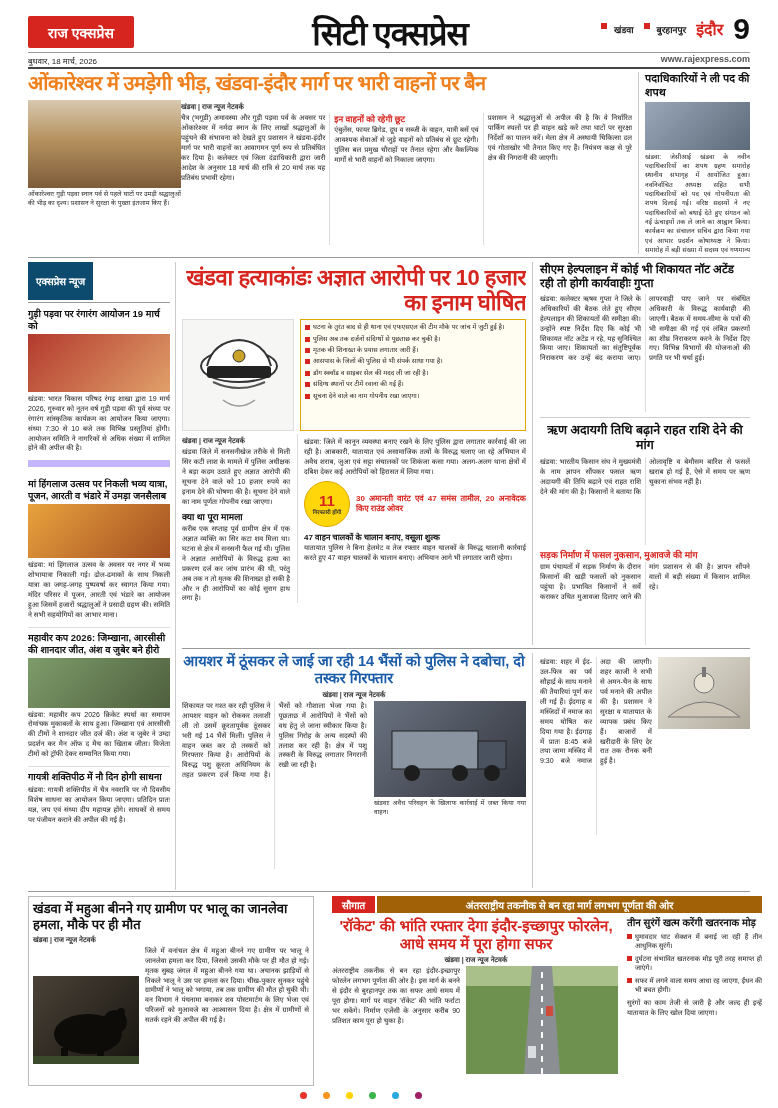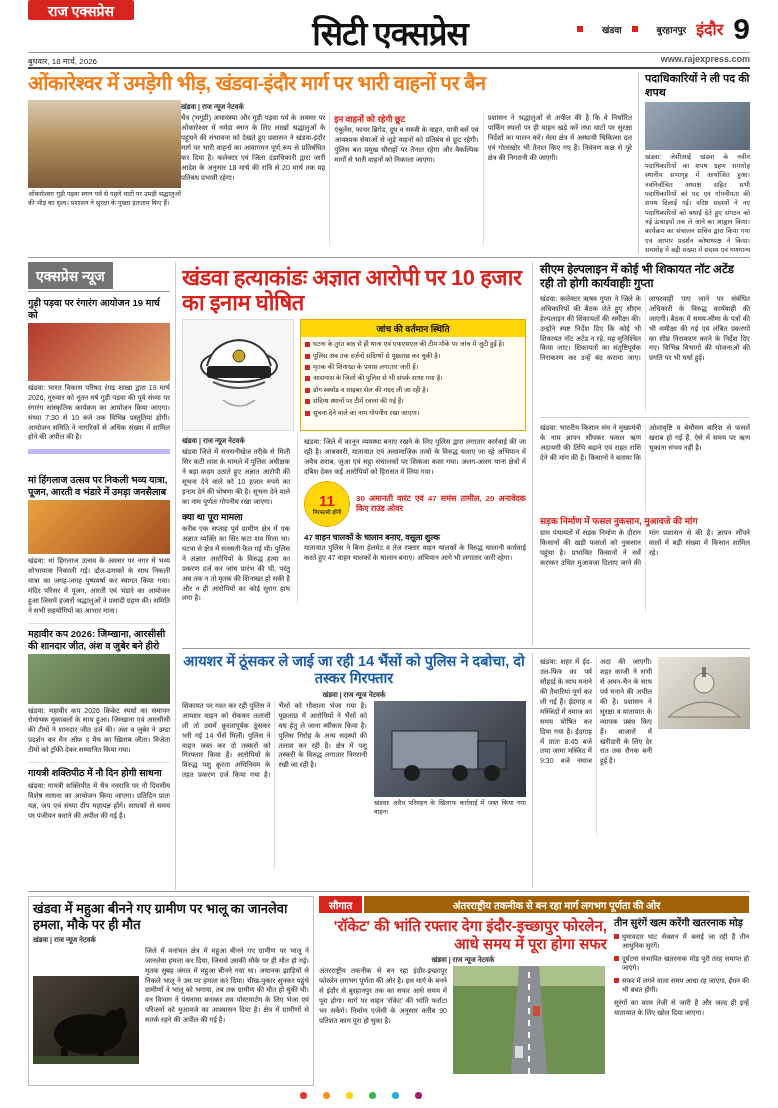--- a/index.html
+++ b/index.html
@@ -12,21 +12,21 @@
   .vline{border-left:1px solid #c9c9c9}
 
   
   .body-text{font-size:7px;line-height:1.42;text-align:justify;color:#222}
   .byline{font-size:7px;font-weight:bold;color:#333;margin:2px 0}
   .caption{font-size:6.5px;line-height:1.35;color:#333;text-align:justify;margin-top:2px}
 
   
   .brand-box{background:#d6251f;color:#fff;font-weight:bold;font-size:14px;display:flex;align-items:center;justify-content:center;border-radius:2px}
   .masthead-title{font-size:33px;font-weight:bold;color:#111;text-align:center;letter-spacing:-1px;font-family:"Liberation Serif","DejaVu Serif",serif}
-  .ed-item{font-size:9px;font-weight:bold;color:#222;display:flex;align-items:center;gap:19px}
+  .ed-item{font-size:9px;font-weight:bold;color:#222;display:flex;align-items:flex-start;gap:7px}
   .ed-sq{width:6px;height:6px;background:#d6251f;display:inline-block}
   .city-name{font-size:16px;font-weight:bold;color:#d6251f}
   .page-num{font-size:30px;font-weight:bold;color:#111;line-height:1}
   .date-row{font-size:8px;color:#222}
   .website{font-size:9px;font-weight:bold;color:#555}
 
   
   .lead-headline{font-size:20px;font-weight:bold;color:#ef7f1a;line-height:1.15;letter-spacing:-0.5px}
   .red-subhead{font-size:8.5px;font-weight:bold;color:#d6251f;margin:3px 0 1px}
   .cols-3{column-count:3;column-gap:9px;column-rule:1px solid #ddd}
@@ -37,59 +37,59 @@
   .ph-oath{background:linear-gradient(135deg,#9aa7b8,#5d6a7a)}
   .ph-event{background:linear-gradient(135deg,#b33a2e,#e0a06a)}
   .ph-yatra{background:linear-gradient(135deg,#e8a23d,#a34e22)}
   .ph-sport{background:linear-gradient(135deg,#7e9b6a,#4e5f3e)}
   .ph-truck{background:linear-gradient(135deg,#6b7280,#30343c)}
   .ph-eid{background:linear-gradient(135deg,#e8e4da,#b0aa9c)}
   .ph-bear{background:linear-gradient(135deg,#4a4238,#17140f)}
   .ph-sketch{background:#f6f6f4;border:1px solid #ddd}
 
   
-  .section-tag{background:#737373;color:#fff;font-size:14px;font-weight:bold;display:inline-flex;align-items:center;justify-content:center;padding:4px 8px}
+  .section-tag{background:#0c4a6e;color:#fff;font-size:10px;font-weight:bold;display:inline-flex;align-items:center;justify-content:center;padding:12px 8px}
   .mini-head{font-size:9.5px;font-weight:bold;line-height:1.25;color:#111;margin-bottom:2px}
   .kicker-bar{background:#1a1a1a;color:#fff;font-size:11px;font-weight:bold;display:flex;align-items:center;justify-content:center}
-  .murder-headline{font-size:22px;font-weight:bold;color:#d6251f;text-align:left;line-height:1.12;letter-spacing:-0.5px}
+  .murder-headline{font-size:22px;font-weight:bold;color:#d6251f;text-align:right;line-height:1.12;letter-spacing:-0.5px}
   .status-box{border:1px solid #e0a800;background:#fffdf2}
   .status-title{background:#ffd60a;color:#111;font-size:9px;font-weight:bold;text-align:center;padding:2px}
   .status-list{list-style:none;padding:3px 4px}
   .status-list li{font-size:6.6px;line-height:1.35;margin-bottom:2.5px;padding-left:8px;position:relative;text-align:justify}
   .status-list li::before{content:"";position:absolute;left:0;top:2px;width:5px;height:5px;background:#d6251f}
   .sub-bold{font-size:9px;font-weight:bold;color:#111;margin:3px 0 1px}
 
   .police-headline{background:#ffd60a;color:#1a5ca8;font-size:11px;font-weight:bold;line-height:1.28;padding:3px 5px;text-align:center}
   .stat-circle{width:46px;height:46px;border-radius:50%;background:#ffd60a;display:flex;flex-direction:column;align-items:center;justify-content:center;flex:0 0 auto;border:1px solid #e0a800}
   .stat-num{font-size:15px;font-weight:bold;color:#d6251f;line-height:1}
   .stat-lbl{font-size:5.5px;font-weight:bold;color:#333;text-align:center}
   .stat-text{font-size:8px;font-weight:bold;color:#d6251f;line-height:1.3;text-align:justify}
 
   .rt-head{font-size:11.5px;font-weight:bold;line-height:1.25;color:#111;margin-bottom:3px}
   .loan-head{font-size:12.5px;font-weight:bold;line-height:1.25;color:#111;text-align:center;margin-bottom:3px}
   .buffalo-head{font-size:14.5px;font-weight:bold;color:#1a5ca8;line-height:1.2;text-align:center}
   .eid-head{font-size:12.5px;font-weight:bold;color:#111;line-height:1.25;text-align:center}
   .bear-head{font-size:13px;font-weight:bold;color:#111;line-height:1.22}
   .fl-tag{background:#d6251f;color:#fff;font-size:10px;font-weight:bold;display:flex;align-items:center;justify-content:center;padding:0 10px}
   .fl-kicker{background:#a16207;color:#fff;font-size:10px;font-weight:bold;display:flex;align-items:center;justify-content:center;flex:1}
-  .fl-head{font-size:15px;font-weight:bold;color:#d6251f;line-height:1.2;text-align:right}
+  .fl-head{font-size:15px;font-weight:bold;color:#d6251f;line-height:1.2;text-align:center}
   .fl-sub{font-size:10px;font-weight:bold;line-height:1.25;margin-bottom:2px}
   .fl-points{list-style:none;margin-top:2px}
   .fl-points li{font-size:6.8px;line-height:1.4;margin-bottom:3px;padding-left:8px;position:relative;text-align:justify}
   .fl-points li::before{content:"";position:absolute;left:0;top:2px;width:5px;height:5px;background:#d6251f}
 
   .dots{display:flex;gap:16px;align-items:center}
   .dot{width:7px;height:7px;border-radius:50%}
 </style>
 </head>
 <body>
 
 <div class="page">
 
-  <div class="abs brand-box" style="left:28px;top:0;width:106px;height:20px">
+  <div class="abs brand-box" style="left:28px;top:16px;width:106px;height:32px">
     <span>राज एक्सप्रेस</span>
   </div>
   <div class="abs masthead-title" style="left:220px;top:10px;width:340px">सिटी एक्सप्रेस</div>
   <div class="abs" style="left:540px;top:14px;width:210px;display:flex;align-items:center;justify-content:flex-end;gap:10px">
     <span class="ed-item">
         <span class="ed-sq"></span>
         <span>खंडवा</span>
       </span>
     <span class="ed-item">
         <span class="ed-sq"></span>
@@ -134,21 +134,21 @@
     <div style="border-bottom:1px solid #999;padding-bottom:2px;margin-bottom:5px">
       <span class="section-tag">एक्सप्रेस न्यूज</span>
     </div>
 
     <div style="margin-bottom:7px">
       <div class="mini-head">गुड़ी पड़वा पर रंगारंग आयोजन 19 मार्च को</div>
       <div class="ph ph-event" style="height:58px;margin:2px 0"></div>
       <p class="body-text">खंडवा: भारत विकास परिषद रंगढ़ शाखा द्वारा 19 मार्च 2026, गुरुवार को नूतन वर्ष गुड़ी पड़वा की पूर्व संध्या पर रंगारंग सांस्कृतिक कार्यक्रम का आयोजन किया जाएगा। संध्या 7:30 से 10 बजे तक विभिन्न प्रस्तुतियां होंगी। आयोजन समिति ने नागरिकों से अधिक संख्या में शामिल होने की अपील की है।</p>
     </div>
 
-    <div style="margin-bottom:7px;border-top:5px solid #c4b5fd;padding-top:20px">
+    <div style="margin-bottom:7px;border-top:7px solid #c4b5fd;padding-top:11px">
       <div class="mini-head">मां हिंगलाज उत्सव पर निकली भव्य यात्रा, पूजन, आरती व भंडारे में उमड़ा जनसैलाब</div>
       <div class="ph ph-yatra" style="height:54px;margin:2px 0"></div>
       <p class="body-text">खंडवा: मां हिंगलाज उत्सव के अवसर पर नगर में भव्य शोभायात्रा निकाली गई। ढोल-ढमाकों के साथ निकली यात्रा का जगह-जगह पुष्पवर्षा कर स्वागत किया गया। मंदिर परिसर में पूजन, आरती एवं भंडारे का आयोजन हुआ जिसमें हजारों श्रद्धालुओं ने प्रसादी ग्रहण की। समिति ने सभी सहयोगियों का आभार माना।</p>
     </div>
 
     <div style="margin-bottom:7px;border-top:1px solid #ddd;padding-top:4px">
       <div class="mini-head">महावीर कप 2026: जिम्खाना, आरसीसी की शानदार जीत, अंश व जुबेर बने हीरो</div>
       <div class="ph ph-sport" style="height:50px;margin:2px 0"></div>
       <p class="body-text">खंडवा: महावीर कप 2026 क्रिकेट स्पर्धा का समापन रोमांचक मुकाबलों के साथ हुआ। जिम्खाना एवं आरसीसी की टीमों ने शानदार जीत दर्ज की। अंश व जुबेर ने उम्दा प्रदर्शन कर मैन ऑफ द मैच का खिताब जीता। विजेता टीमों को ट्रॉफी देकर सम्मानित किया गया।</p>
     </div>
@@ -166,21 +166,20 @@
         <svg viewBox="0 0 112 112" width="112" height="112">
           <ellipse cx="56" cy="46" rx="38" ry="16" fill="#fff" stroke="#333" stroke-width="2"></ellipse>
           <path d="M24 46 Q30 22 56 20 Q82 22 88 46" fill="#fff" stroke="#333" stroke-width="2"></path>
           <rect x="24" y="46" width="64" height="12" rx="3" fill="#222"></rect>
           <circle cx="56" cy="36" r="6" fill="#c9a227" stroke="#333"></circle>
           <path d="M30 62 Q56 74 82 62" fill="none" stroke="#555" stroke-width="2"></path>
           <path d="M40 80 Q56 92 72 80" fill="none" stroke="#999" stroke-width="1.5"></path>
         </svg>
       </div>
       <div class="status-box" style="flex:1">
-        <div class="status-title">जांच की वर्तमान स्थिति</div>
         <ul class="status-list">
           <li>घटना के तुरंत बाद से ही थाना एवं एफएसएल की टीम मौके पर जांच में जुटी हुई है।</li>
           <li>पुलिस अब तक दर्जनों संदिग्धों से पूछताछ कर चुकी है।</li>
           <li>मृतक की शिनाख्त के प्रयास लगातार जारी हैं।</li>
           <li>आसपास के जिलों की पुलिस से भी संपर्क साधा गया है।</li>
           <li>डॉग स्क्वॉड व साइबर सेल की मदद ली जा रही है।</li>
           <li>संदिग्ध स्थानों पर टीमें रवाना की गई हैं।</li>
           <li>सूचना देने वाले का नाम गोपनीय रखा जाएगा।</li>
         </ul>
       </div>
@@ -209,20 +208,21 @@
   </div>
 
   <div class="abs vline" style="left:532px;top:262px;width:218px;height:383px;padding-left:7px;overflow:hidden">
     <div style="border-bottom:1px solid #ccc;padding-bottom:5px;margin-bottom:5px">
       <div class="rt-head">सीएम हेल्पलाइन में कोई भी शिकायत नॉट अटेंड रही तो होगी कार्यवाहीः गुप्ता</div>
       <div class="cols-2" style="height:118px;overflow:hidden">
         <p class="body-text">खंडवा: कलेक्टर ऋषव गुप्ता ने जिले के अधिकारियों की बैठक लेते हुए सीएम हेल्पलाइन की शिकायतों की समीक्षा की। उन्होंने स्पष्ट निर्देश दिए कि कोई भी शिकायत नॉट अटेंड न रहे, यह सुनिश्चित किया जाए। शिकायतों का संतुष्टिपूर्वक निराकरण कर उन्हें बंद कराया जाए। लापरवाही पाए जाने पर संबंधित अधिकारी के विरुद्ध कार्यवाही की जाएगी। बैठक में समय-सीमा के पत्रों की भी समीक्षा की गई एवं लंबित प्रकरणों का शीघ्र निराकरण करने के निर्देश दिए गए। विभिन्न विभागों की योजनाओं की प्रगति पर भी चर्चा हुई।</p>
       </div>
     </div>
     <div>
+      <div class="loan-head">ऋण अदायगी तिथि बढ़ाने राहत राशि देने की मांग</div>
       <div class="cols-2" style="height:88px;overflow:hidden">
         <p class="body-text">खंडवा: भारतीय किसान संघ ने मुख्यमंत्री के नाम ज्ञापन सौंपकर फसल ऋण अदायगी की तिथि बढ़ाने एवं राहत राशि देने की मांग की है। किसानों ने बताया कि ओलावृष्टि व बेमौसम बारिश से फसलें खराब हो गई हैं, ऐसे में समय पर ऋण चुकाना संभव नहीं है।</p>
       </div>
       <p class="red-subhead" style="font-size:9px">सड़क निर्माण में फसल नुकसान, मुआवजे की मांग</p>
       <div class="cols-2" style="height:84px;overflow:hidden">
         <p class="body-text">ग्राम पंचायतों में सड़क निर्माण के दौरान किसानों की खड़ी फसलों को नुकसान पहुंचा है। प्रभावित किसानों ने सर्वे कराकर उचित मुआवजा दिलाए जाने की मांग प्रशासन से की है। ज्ञापन सौंपने वालों में बड़ी संख्या में किसान शामिल रहे।</p>
       </div>
     </div>
   </div>
 
@@ -278,21 +278,21 @@
           <circle cx="88" cy="36" r="4" fill="#0e0c09"></circle>
           <rect x="28" y="72" width="7" height="12" fill="#0e0c09"></rect>
           <rect x="64" y="72" width="7" height="12" fill="#0e0c09"></rect>
           <path d="M0 84 H106" stroke="#3c4a2c" stroke-width="8"></path>
         </svg>
       </div>
       <p class="body-text" style="flex:1;height:118px;overflow:hidden">जिले में वनांचल क्षेत्र में महुआ बीनने गए ग्रामीण पर भालू ने जानलेवा हमला कर दिया, जिससे उसकी मौके पर ही मौत हो गई। मृतक सुबह जंगल में महुआ बीनने गया था। अचानक झाड़ियों से निकले भालू ने उस पर हमला कर दिया। चीख-पुकार सुनकर पहुंचे ग्रामीणों ने भालू को भगाया, तब तक ग्रामीण की मौत हो चुकी थी। वन विभाग ने पंचनामा बनाकर शव पोस्टमार्टम के लिए भेजा एवं परिजनों को मुआवजे का आश्वासन दिया है। क्षेत्र में ग्रामीणों से सतर्क रहने की अपील की गई है।</p>
     </div>
   </div>
 
-  <div class="abs" style="left:319px;top:896px;width:430px;height:190px;overflow:hidden">
+  <div class="abs" style="left:332px;top:896px;width:430px;height:190px;overflow:hidden">
     <div style="display:flex;height:17px;gap:2px">
       <div class="fl-tag">सौगात</div>
       <div class="fl-kicker">अंतरराष्ट्रीय तकनीक से बन रहा मार्ग लगभग पूर्णता की ओर</div>
     </div>
     <div style="display:flex;gap:7px;margin-top:4px">
       <div style="width:288px;flex:0 0 auto">
         <div class="fl-head">'रॉकेट' की भांति रफ्तार देगा इंदौर-इच्छापुर फोरलेन, आधे समय में पूरा होगा सफर</div>
         <div class="byline" style="text-align:center">खंडवा | राज न्यूज नेटवर्क</div>
         <div style="display:flex;gap:6px">
           <p class="body-text" style="width:128px;height:108px;overflow:hidden">अंतरराष्ट्रीय तकनीक से बन रहा इंदौर-इच्छापुर फोरलेन लगभग पूर्णता की ओर है। इस मार्ग के बनने से इंदौर से बुरहानपुर तक का सफर आधे समय में पूरा होगा। मार्ग पर वाहन 'रॉकेट' की भांति फर्राटा भर सकेंगे। निर्माण एजेंसी के अनुसार करीब 90 प्रतिशत काम पूरा हो चुका है।</p>

